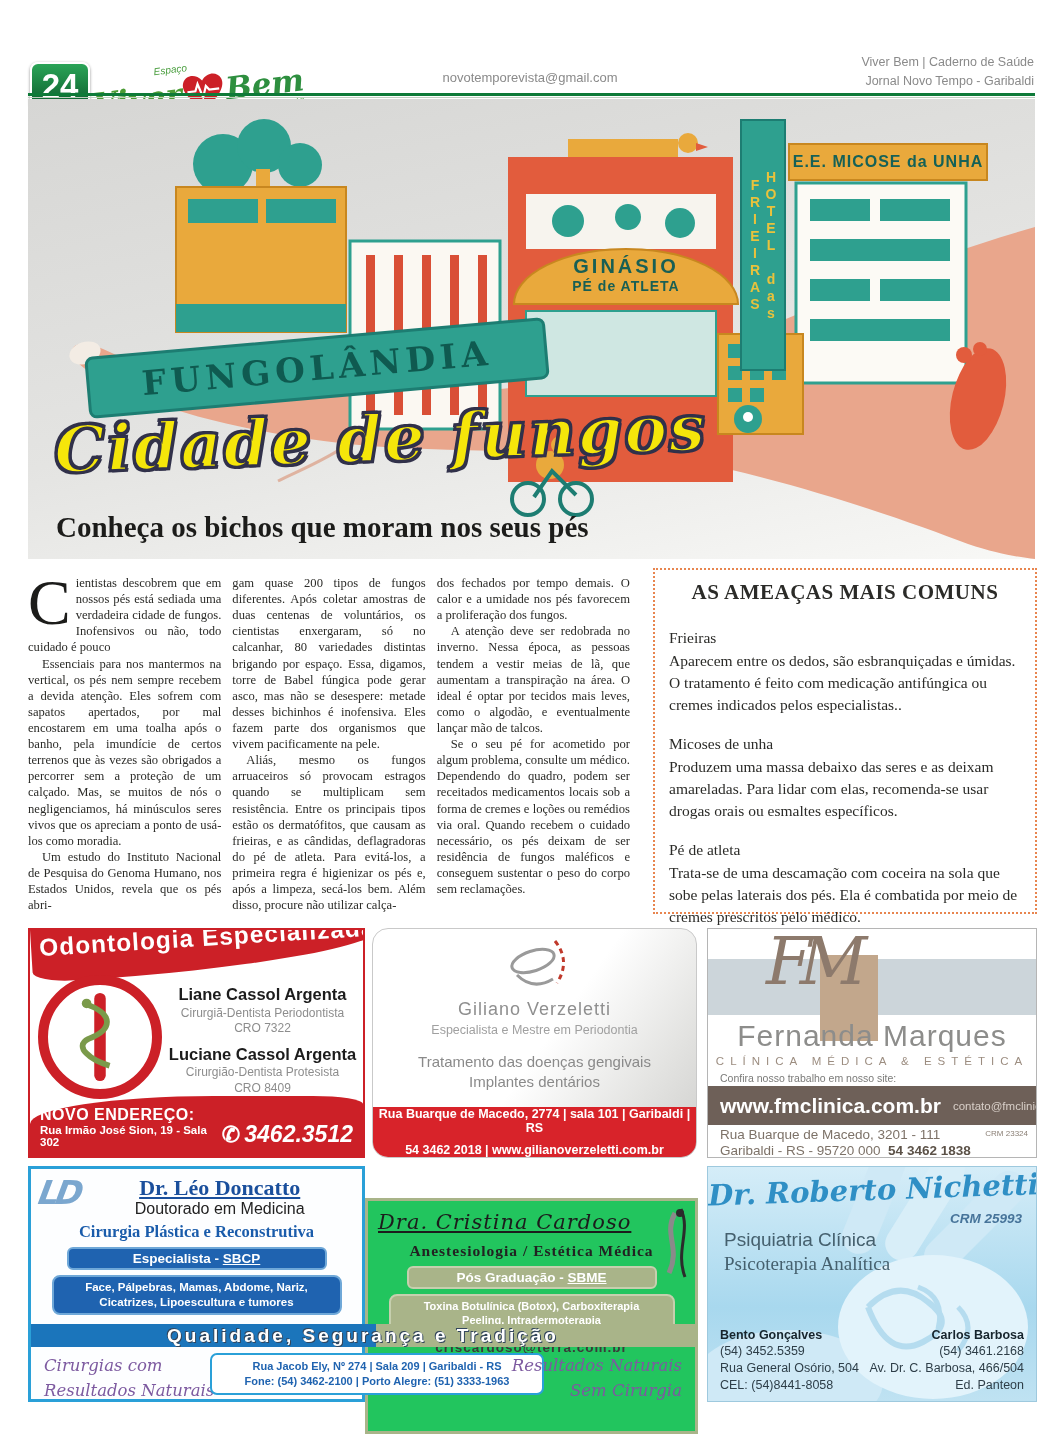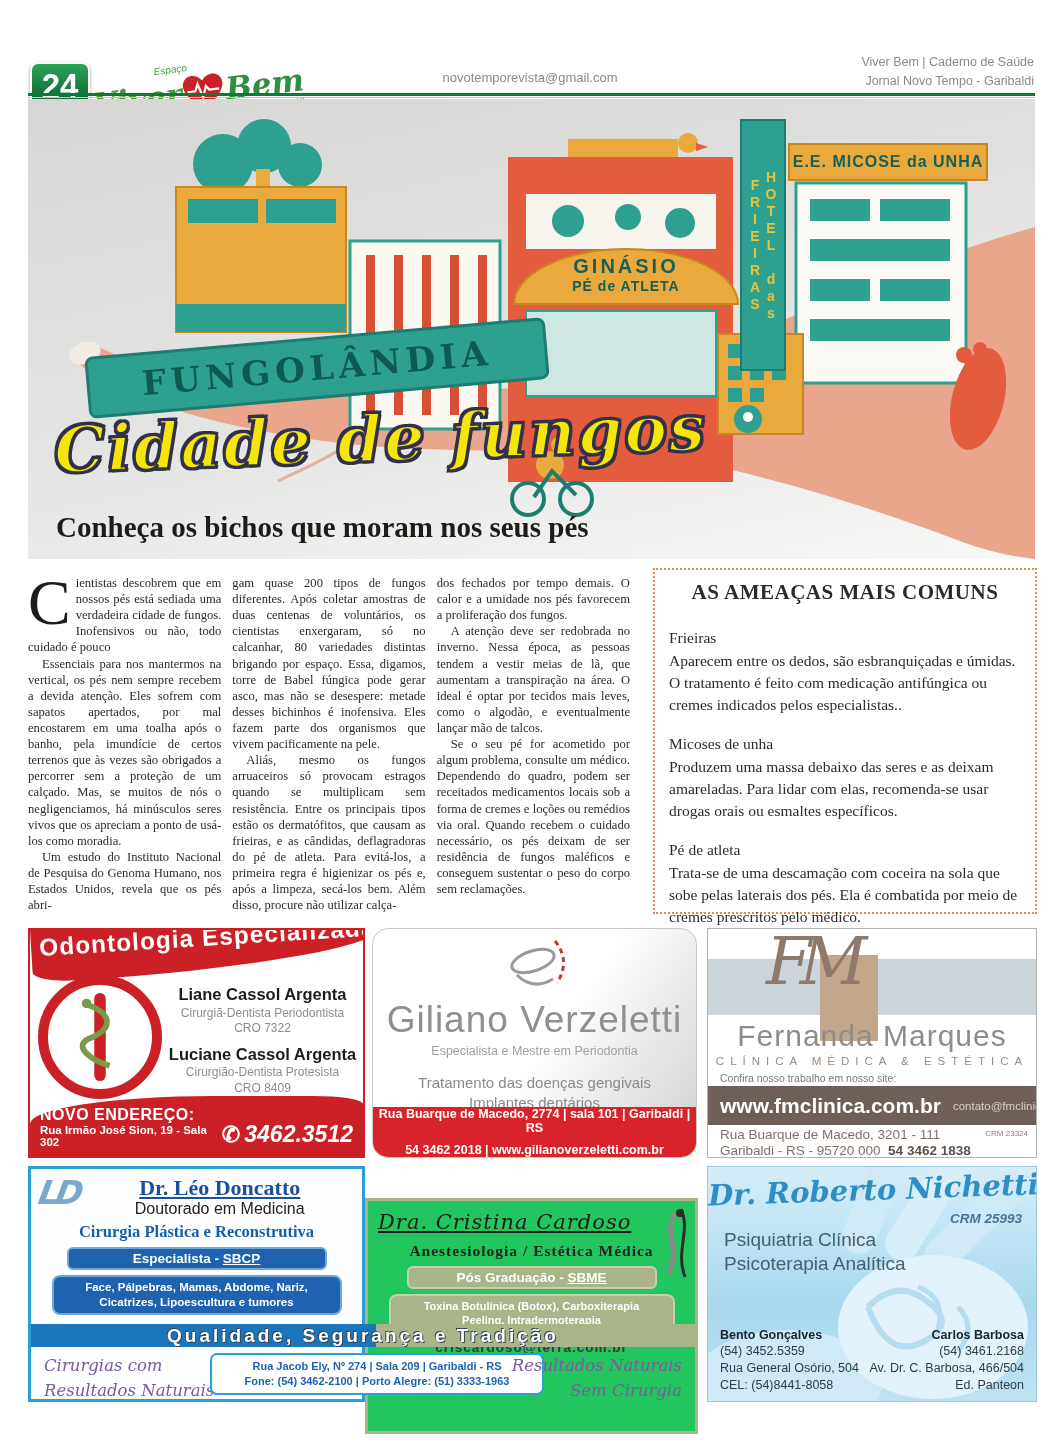--- a/index.html
+++ b/index.html
@@ -74,21 +74,21 @@
   .od-bottom{position:absolute;bottom:0;left:0;right:0;height:60px;background:#cc2027;
         border-top-left-radius:55% 28px;border-top-right-radius:15% 8px;color:#fff;
         display:flex;align-items:flex-end;justify-content:space-between;padding:6px 10px 8px;box-sizing:border-box;}
   .od-addr-label{font-weight:bold;font-size:16px;letter-spacing:.5px;}
   .od-addr{font-weight:bold;font-size:11.5px;}
   .od-phone{display:flex;align-items:center;gap:4px;font-weight:bold;font-size:23px;font-style:italic;}
   .od-phone .ic{font-size:22px;font-style:normal;}
 
   .ad-giliano{position:absolute;left:372px;top:928px;width:325px;height:230px;border-radius:16px;border:1px solid #c9c9c9;
         background:linear-gradient(125deg,#ffffff 52%,#e3e3e1 80%,#cfcfcd 100%);overflow:hidden;text-align:center;box-sizing:border-box;}
-  .gv-name{font-size:37px;color:#8f8f8f;letter-spacing:1px;margin-top:0px;}
+  .gv-name{font-size:18px;color:#8f8f8f;letter-spacing:1px;margin-top:0px;}
   .gv-sub{font-size:12.5px;color:#a0a0a0;margin-top:3px;}
   .gv-line1{font-size:15px;color:#8a8a8a;margin-top:16px;}
   .gv-line2{font-size:15px;color:#8a8a8a;margin-top:3px;}
   .gv-foot{position:absolute;bottom:0;left:0;right:0;height:50px;background:#d8232a;color:#fff;
         font-size:12.5px;font-weight:bold;display:flex;flex-direction:column;justify-content:center;gap:8px;}
 
   .ad-fm{position:absolute;left:707px;top:928px;width:330px;height:230px;border:1px solid #b5b5b5;background:#fff;
         overflow:hidden;box-sizing:border-box;}
   .fm-band{position:absolute;top:30px;left:0;right:0;height:56px;background:#ccd5da;}
   .fm-square{position:absolute;top:26px;left:112px;width:58px;height:86px;background:#c2a78c;}
@@ -145,21 +145,21 @@
   .car-pill2{margin:5px auto 0;width:286px;background:#a9b489;border:2px solid #c6cfae;border-radius:8px;
         color:#fff;font-weight:bold;font-size:11px;text-align:center;padding:3px 0;line-height:1.3;box-sizing:border-box;}
   .car-mail{text-align:center;font-weight:bold;font-size:13.5px;color:#3a3a3a;margin-top:7px;letter-spacing:1px;}
 
   .ad-nichetti{position:absolute;left:707px;top:1166px;width:330px;height:236px;border:1px solid #9ec9de;
         background:linear-gradient(180deg,#d5edf8,#a8d8ee 60%,#bfe2f2);overflow:hidden;box-sizing:border-box;}
   .ni-name{position:absolute;top:6px;left:0;right:8px;text-align:center;font-family:"DejaVu Serif",serif;
         font-style:italic;font-weight:bold;font-size:29px;color:#2f8fc5;transform:rotate(-2deg);white-space:nowrap;}
   .ni-crm{position:absolute;top:44px;right:14px;font-size:13.5px;font-style:italic;font-weight:bold;color:#47749a;}
   .ni-l1{position:absolute;top:62px;left:16px;font-size:19px;color:#45606e;}
-  .ni-l2{position:absolute;top:86px;left:16px;font-size:19px;color:#45606e;}
+  .ni-l2{position:absolute;top:86px;left:16px;font-size:19px;color:#45606e;font-family:Liberation Serif, serif;}
   .ni-foot{position:absolute;bottom:7px;left:12px;right:12px;display:flex;justify-content:space-between;
         font-size:12.5px;color:#2e3e48;line-height:1.35;}
   .ni-city{font-weight:bold;color:#16242c;}
   .ni-right{text-align:right;}
 </style>
 </head>
 <body>
 
 <div class="page">
 

